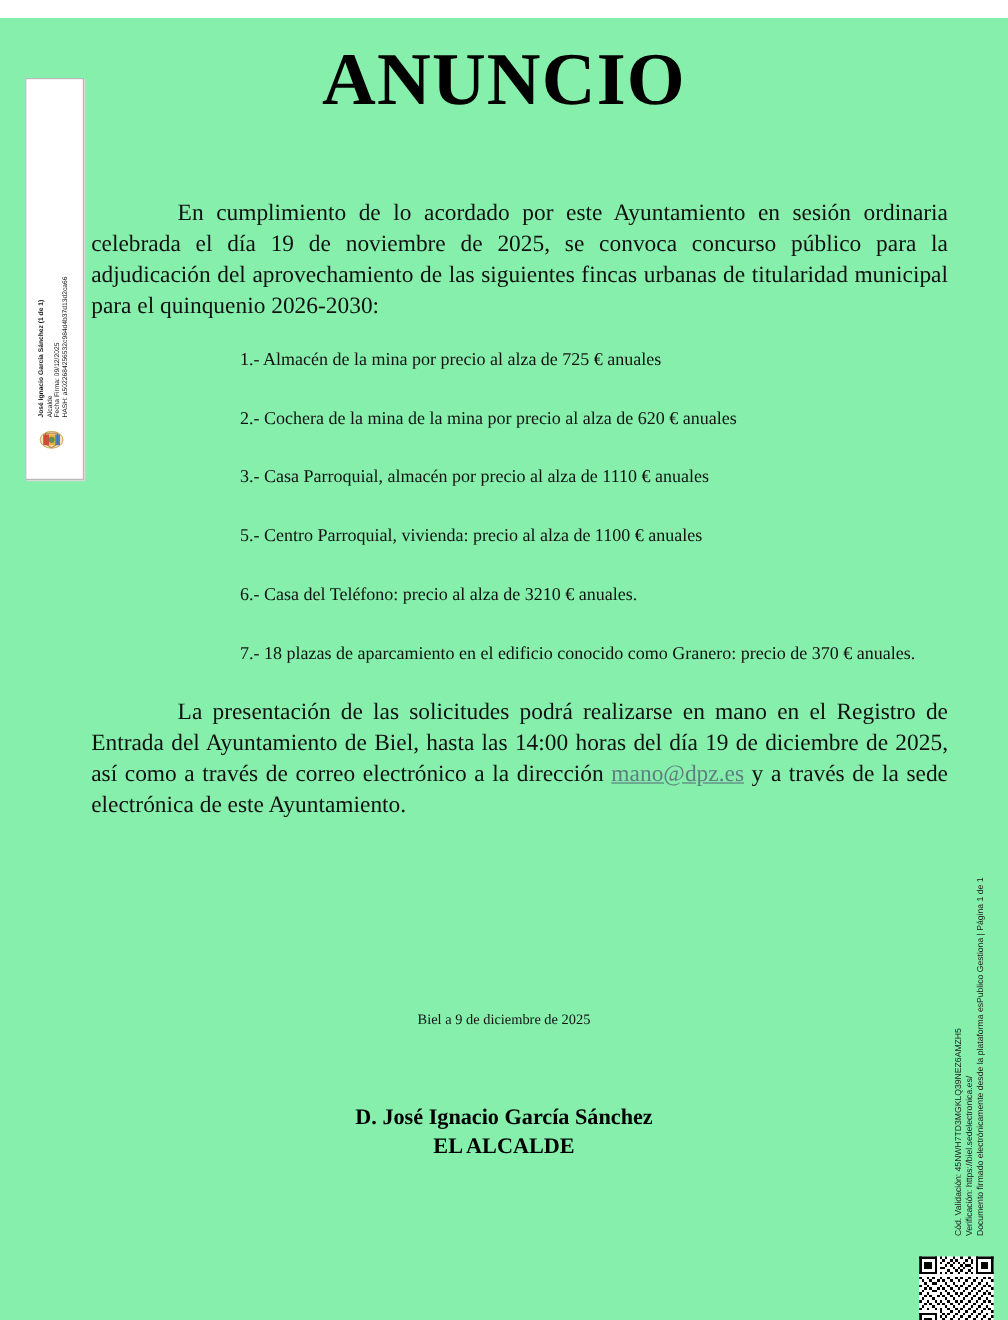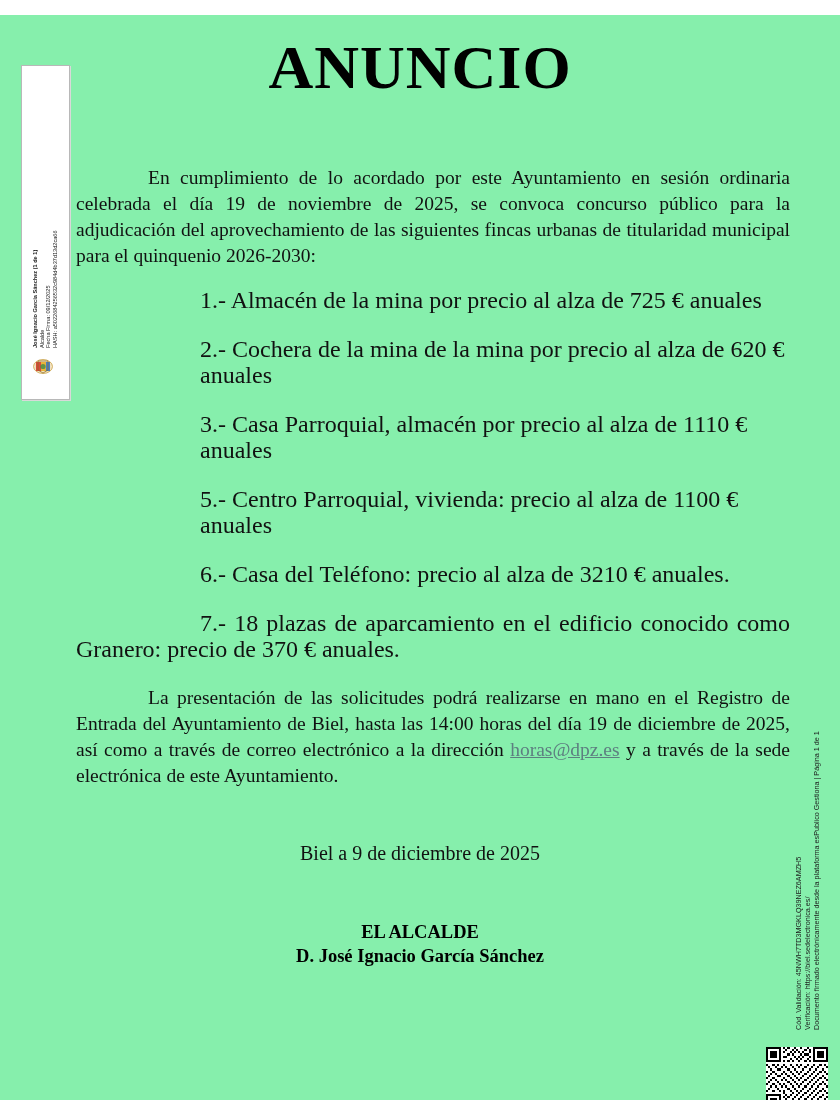--- a/index.html
+++ b/index.html
@@ -91,21 +91,21 @@
     text-indent: 72px;
     color: #111111;
   }
 
   ol.fincas {
     list-style: none;
     margin: 18px 0 16px 0;
     padding: 0;
   }
   ol.fincas li {
-    font-size: 24px;
+    font-size: 15px;
     line-height: 26px;
     margin: 0 0 23px 0;
     padding-left: 124px;
     text-indent: 0;
     color: #111111;
   }
   ol.fincas li.wrap {
     padding-left: 0;
     text-indent: 124px;
     text-align: justify;
@@ -117,21 +117,21 @@
     text-decoration-color: #5d7f80;
   }
 
   
   .date-line {
     position: absolute;
     left: 0;
     top: 827px;
     width: 840px;
     text-align: center;
-    font-size: 20px;
+    font-size: 12px;
     color: #111111;
   }
   .sign-block {
     position: absolute;
     left: 0;
     top: 905px;
     width: 840px;
     text-align: center;
     font-weight: bold;
     font-size: 18.5px;
@@ -203,29 +203,29 @@
 
     <ol class="fincas">
       <li>1.- Almacén de la mina por precio al alza de 725 € anuales</li>
       <li>2.- Cochera de la mina de la mina por precio al alza de 620 € anuales</li>
       <li>3.- Casa Parroquial, almacén por precio al alza de 1110 € anuales</li>
       <li>5.- Centro Parroquial, vivienda: precio al alza de 1100 € anuales</li>
       <li>6.- Casa del Teléfono: precio al alza de 3210 € anuales.</li>
       <li class="wrap">7.- 18 plazas de aparcamiento en el edificio conocido como Granero: precio de 370 € anuales.</li>
     </ol>
 
-    <p class="para"><span>La presentación de las solicitudes podrá realizarse en mano en el Registro de Entrada del Ayuntamiento de Biel, hasta las 14:00 horas del día 19 de diciembre de 2025, así como a través de correo electrónico a la dirección </span><a class="maillink" href="#">horas@dpz.es</a><span> y a través de la sede electrónica de este Ayuntamiento.</span></p>
+    <p class="para"><span>La presentación de las solicitudes podrá realizarse en mano en el Registro de Entrada del Ayuntamiento de Biel, hasta las 14:00 horas del día 19 de diciembre de 2025, así como a través de correo electrónico a la dirección </span><a class="maillink" href="#">mano@dpz.es</a><span> y a través de la sede electrónica de este Ayuntamiento.</span></p>
 
   </div>
 
   <div class="date-line">Biel a 9 de diciembre de 2025</div>
 
   <div class="sign-block">
+    <div>D. José Ignacio García Sánchez</div>
     <div>EL ALCALDE</div>
-    <div>D. José Ignacio García Sánchez</div>
   </div>
 
   <div class="verify-wrap">
     <div class="verify-text">
       <div>Cód. Validación: 45NWH7TD3MGKLQ39NEZ6AMZH5</div>
       <div>Verificación: https://biel.sedelectronica.es/</div>
       <div>Documento firmado electrónicamente desde la plataforma esPublico Gestiona | Página 1 de 1</div>
     </div>
   </div>
 

